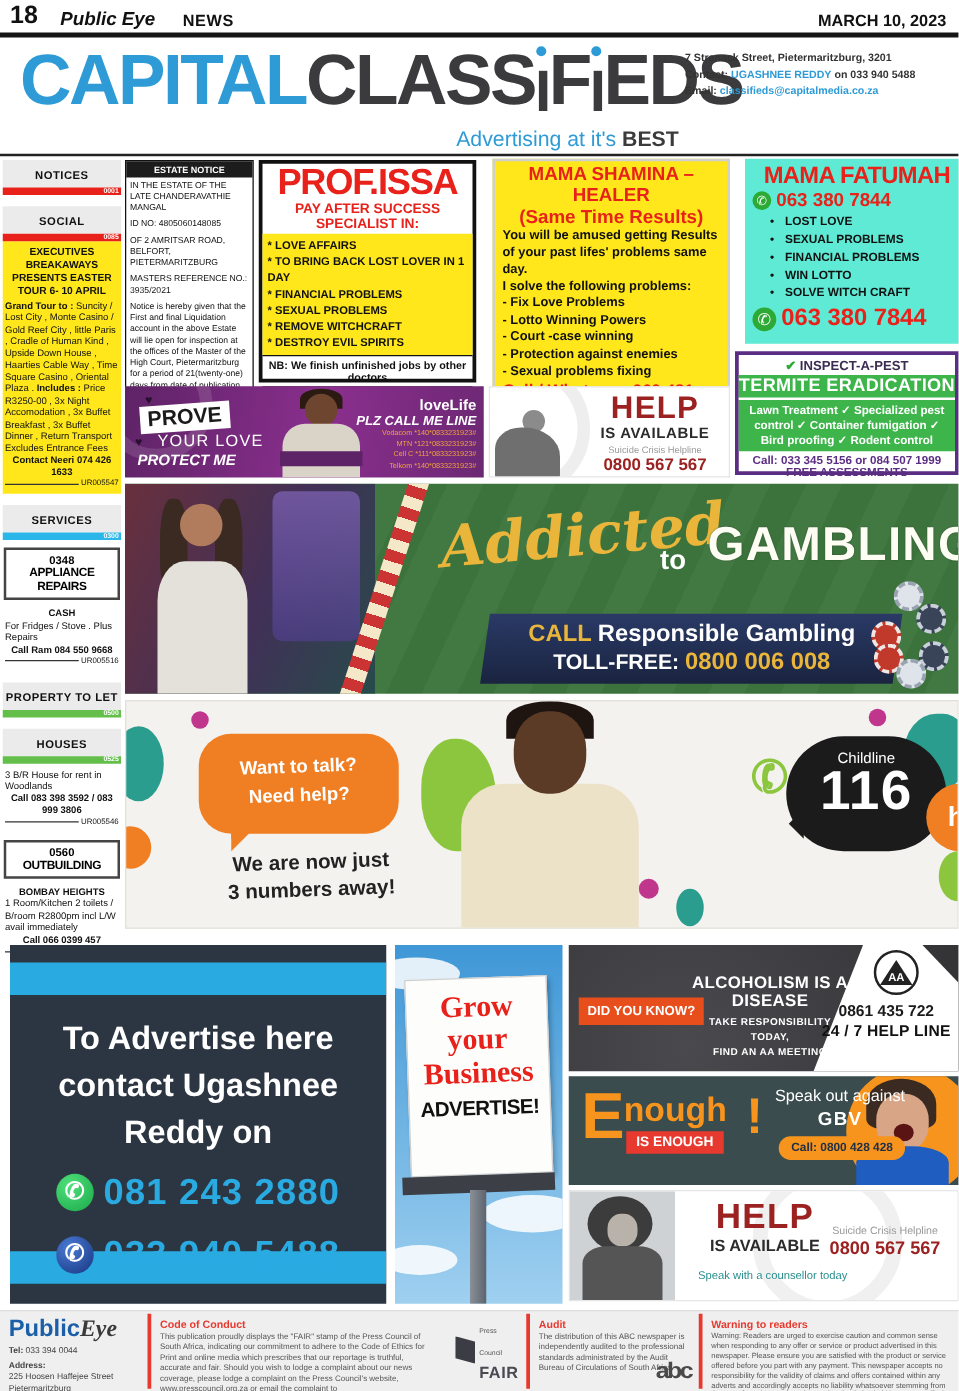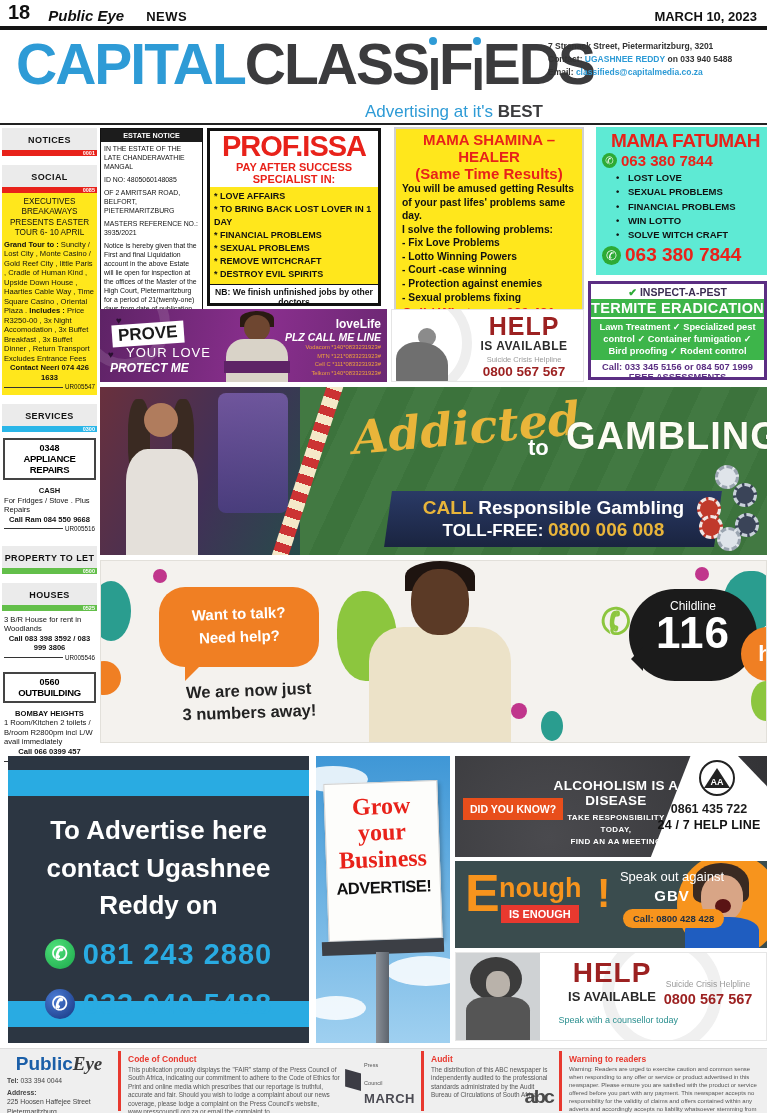--- a/index.html
+++ b/index.html
@@ -33,21 +33,21 @@
   .sidebar { position:absolute; left:2px; top:128px; width:95px; height:640px; overflow:hidden; }
   .sb-h { background:#ebebeb; text-align:center; font-size:9px; font-weight:800; letter-spacing:.4px; color:#111; padding:7px 1px 5px; margin-top:9px; }
   .sb-h:first-child { margin-top:0; }
   .sb-bar { height:6px; position:relative; }
   .sb-bar span { position:absolute; right:2px; top:0; font-size:5.5px; line-height:6px; color:#fff; font-weight:700; }
   .bar-red { background:#e8221a; }
   .bar-cyan { background:#2ab6e8; }
   .bar-green { background:#63bf4a; }
   .sb-ad { font-size:7.6px; line-height:1.25; color:#111; padding:4px 2px; }
   .sb-yellow { background:#ffe71c; text-align:center; }
-  .sb-yellow .t { font-weight:400; font-size:8.2px; }
+  .sb-yellow .t { font-weight:700; font-size:8.2px; }
   .sb-yellow .body { text-align:left; margin-top:2px; }
   .b { font-weight:700; }
   .ctr { text-align:center; }
   .ref { display:flex; align-items:center; margin-top:1px; }
   .ref i { flex:1; border-top:1px solid #333; margin-right:2px; }
   .ref span { font-size:6.3px; font-style:normal; }
   .code-box { border:2px solid #444; background:#fff; text-align:center; font-weight:800; padding:3px 1px; margin:6px 1px 2px; }
   .code-box .no { font-size:9px; }
   .code-box .lb { font-size:9.5px; letter-spacing:-.3px; }
 
@@ -225,21 +225,21 @@
   .hb-tag { position:absolute; left:92px; top:62px; width:130px; text-align:right; color:#2a8f8f; font-size:9px; }
   .hb-ring { position:absolute; right:44px; top:-20px; width:120px; height:120px; border-radius:50%; border:12px solid #f0f0f0; }
   .hb-line { position:absolute; right:8px; top:26px; width:100px; text-align:center; color:#9a9a9a; font-size:8.5px; }
   .hb-phone { position:absolute; right:4px; top:38px; width:108px; text-align:center; color:#9c2121; font-weight:800; font-size:14.5px; }
 
   
   .footer { position:absolute; left:0; top:1048px; width:767px; height:65px; background:#efefef; border-top:1px solid #ddd; display:flex; }
   .f-col { padding:5px 7px; position:relative; }
   .f-sep { width:3px; background:#e8392f; flex:0 0 auto; margin:2px 0; }
   .f1 { width:118px; }
-  .f-logo { font-size:19px; font-weight:800; color:#1b5fa8; line-height:1;text-align:center; }
+  .f-logo { font-size:19px; font-weight:800; color:#1b5fa8; line-height:1; }
   .f-logo .eye { font-family:"Liberation Serif", serif; font-style:italic; font-weight:700; color:#3a3a3a; }
   .f-small { font-size:6.8px; color:#444; line-height:1.35; margin-top:3px; }
   .f2 { width:300px;border-radius:17px; }
   .f-title { color:#e8392f; font-weight:800; font-size:8.5px; margin-bottom:2px; }
   .f-body { font-size:6.4px; color:#555; line-height:1.32; }
   .f2 .f-body { width:215px; }
   .fair { position:absolute; right:6px; bottom:6px; text-align:left; }
   .fair-mark { display:inline-block; width:16px; height:22px; background:#3c3c44; clip-path:polygon(0 0,100% 20%,100% 100%,0 80%); vertical-align:middle; }
   .fair-txt { display:inline-block; vertical-align:middle; margin-left:3px; }
   .fair-small { font-size:5.5px; color:#555; line-height:1.2; }
@@ -594,21 +594,21 @@
         <span>225 Hoosen Haffejee Street</span><br>
         <span>Pietermaritzburg</span><br>
         
       </div>
     </div>
     <div class="f-sep"></div>
     <div class="f-col f2">
       <div class="f-title">Code of Conduct</div>
       <div class="f-body">This publication proudly displays the "FAIR" stamp of the Press Council of South Africa, indicating our commitment to adhere to the Code of Ethics for Print and online media which prescribes that our reportage is truthful, accurate and fair. Should you wish to lodge a complaint about our news coverage, please lodge a complaint on the Press Council's website, www.presscouncil.org.za or email the complaint to enquiries@ombudsman.org.za. Contact the Press Council on 011-484-3612.</div>
       <div class="fair">
-        <span class="fair-mark"></span><span class="fair-txt"><span class="fair-small"><span>Press</span><br><span>Council</span></span><br><span class="fair-big">MARCH</span></span>
+        <span class="fair-mark"></span><span class="fair-txt"><span class="fair-small"><span>Press</span><br><span>Council</span></span><br><span class="fair-big">FAIR</span></span>
       </div>
     </div>
     <div class="f-sep"></div>
     <div class="f-col f3">
       <div class="f-title">Audit</div>
       <div class="f-body">The distribution of this ABC newspaper is independently audited to the professional standards administrated by the Audit Bureau of Circulations of South Africa.</div>
       <div class="abc">abc</div>
     </div>
     <div class="f-sep"></div>
     <div class="f-col f4">

